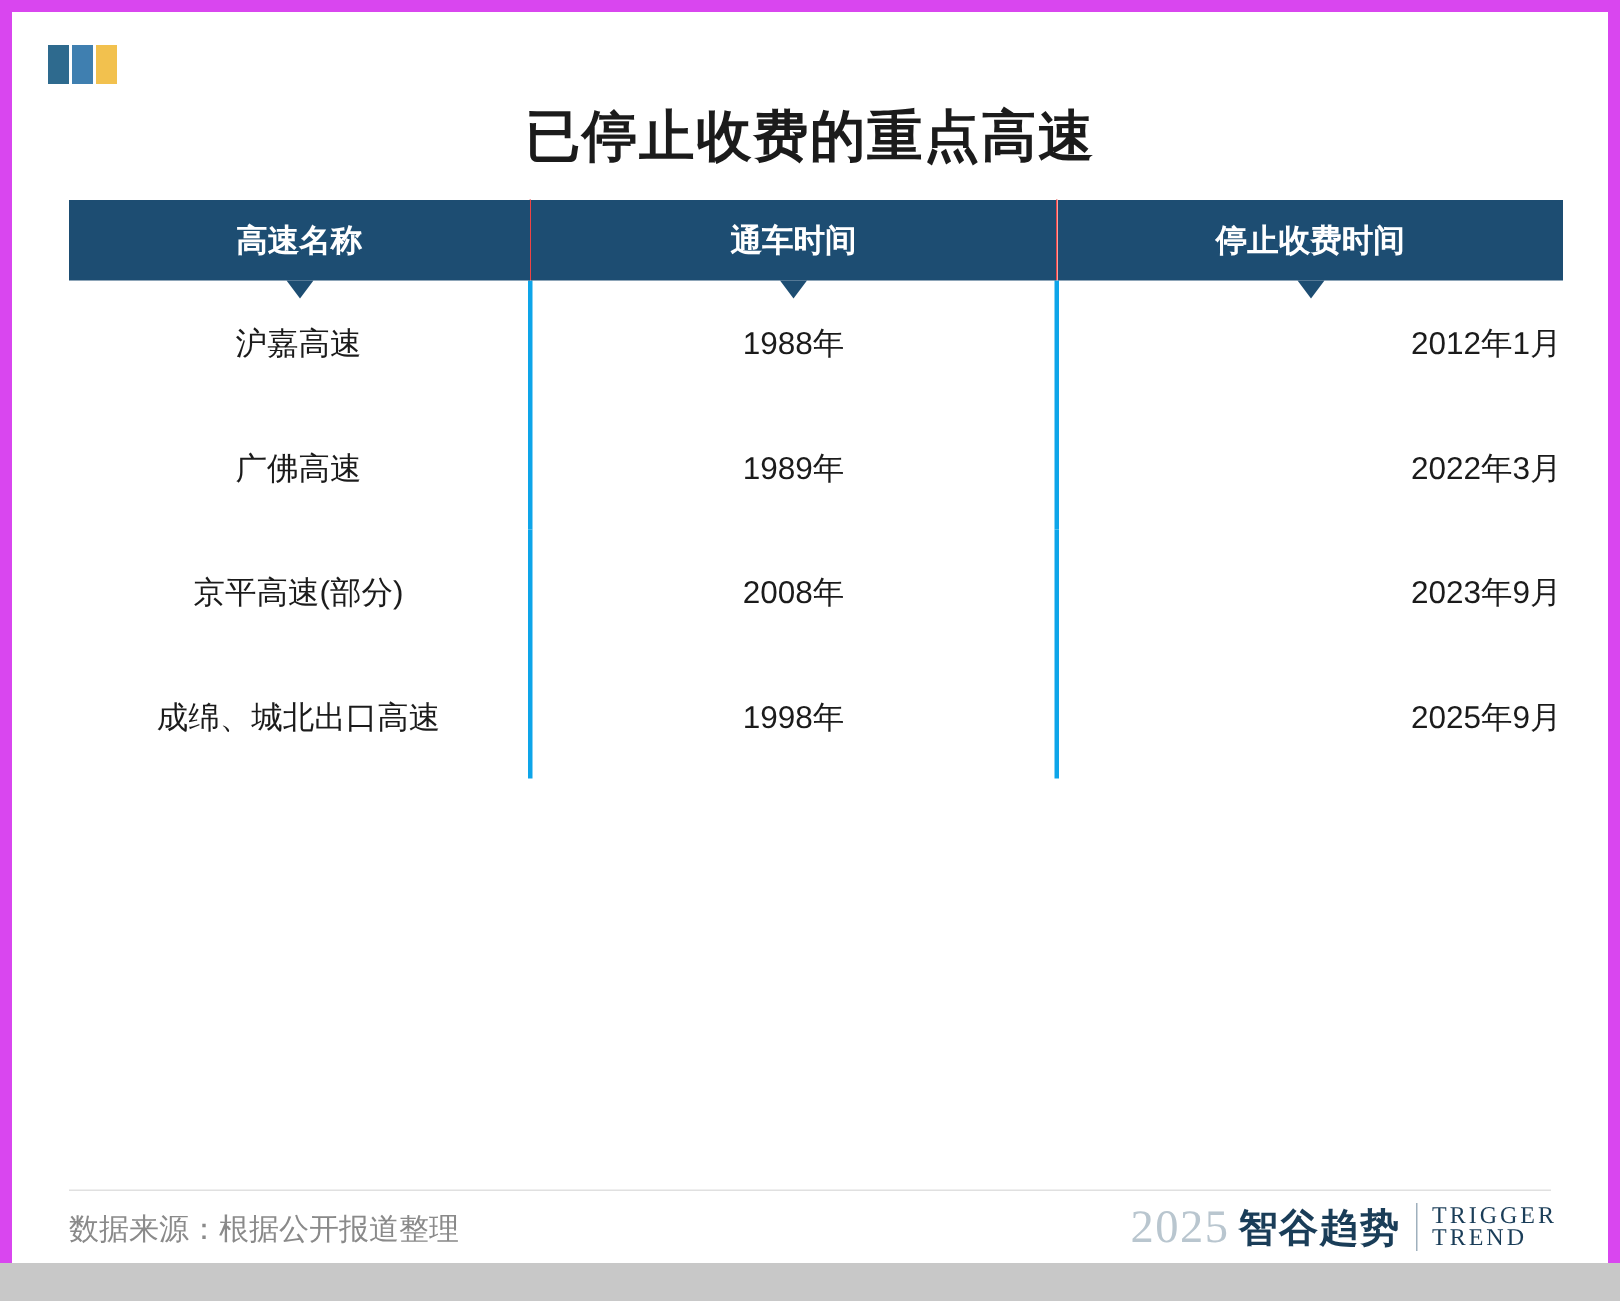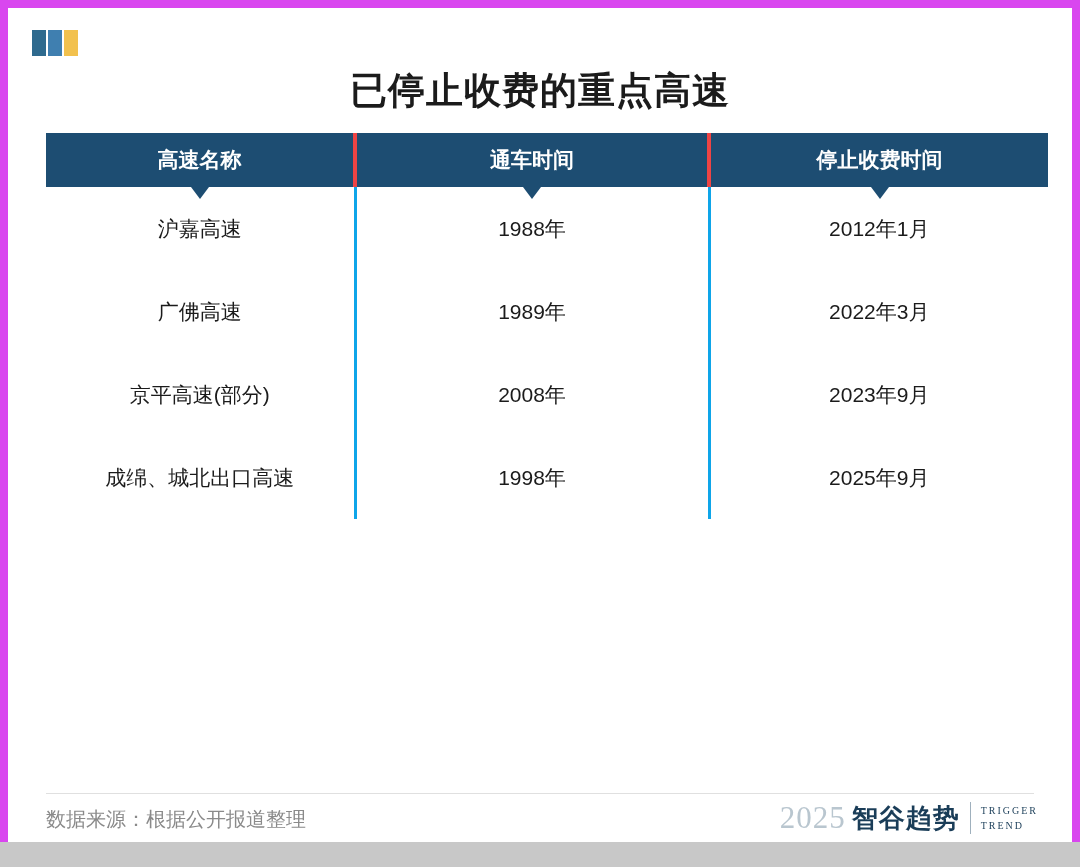--- a/index.html
+++ b/index.html
@@ -66,21 +66,21 @@
     border-collapse: collapse;
     width: 988px;
     table-layout: fixed;
   }
   table.data thead th {
     background: #1d4d72;
     color: #ffffff;
     font-size: 21px;
     font-weight: bold;
     height: 52px;
-    border-right: 4px solid #ef4444;
+    border-right: 1px solid #ef4444;
     position: relative;
   }
   table.data thead th:last-child { border-right: none; }
 
   
   table.data thead th .notch {
     position: absolute;
     left: 50%;
     bottom: -12px;
     margin-left: -9px;
@@ -93,21 +93,21 @@
 
   table.data tbody td {
     height: 81px;
     font-size: 21px;
     color: #1b1b1b;
     text-align: center;
     border-right: 3px solid #0ea5e9;
     border-bottom: none;
     background: #ffffff;
   }
-  table.data tbody td:last-child { border-right: none; }
+  table.data tbody td:last-child { border-right: none; text-align: right; }
   table.data tbody tr.alt td { background: #ebebeb; }
 
   .col1 { width: 305px; }
   .col2 { width: 348px; }
   .col3 { width: 335px; }
 
   .footer-rule {
     position: absolute;
     left: 38px;
     top: 785px;
@@ -143,21 +143,21 @@
     color: #1a3d58;
     letter-spacing: 1px;
   }
   .brand .divider {
     width: 1px;
     height: 32px;
     background: #9fb0bd;
     margin: 0 10px;
   }
   .brand .en {
-    font-size: 10px;
+    font-size: 16px;
     color: #1a3d58;
     line-height: 15px;
     letter-spacing: 2px;
     font-family: "Liberation Serif", "DejaVu Serif", serif;
   }
 </style>
 </head>
 <body>
 
 <div class="page">

